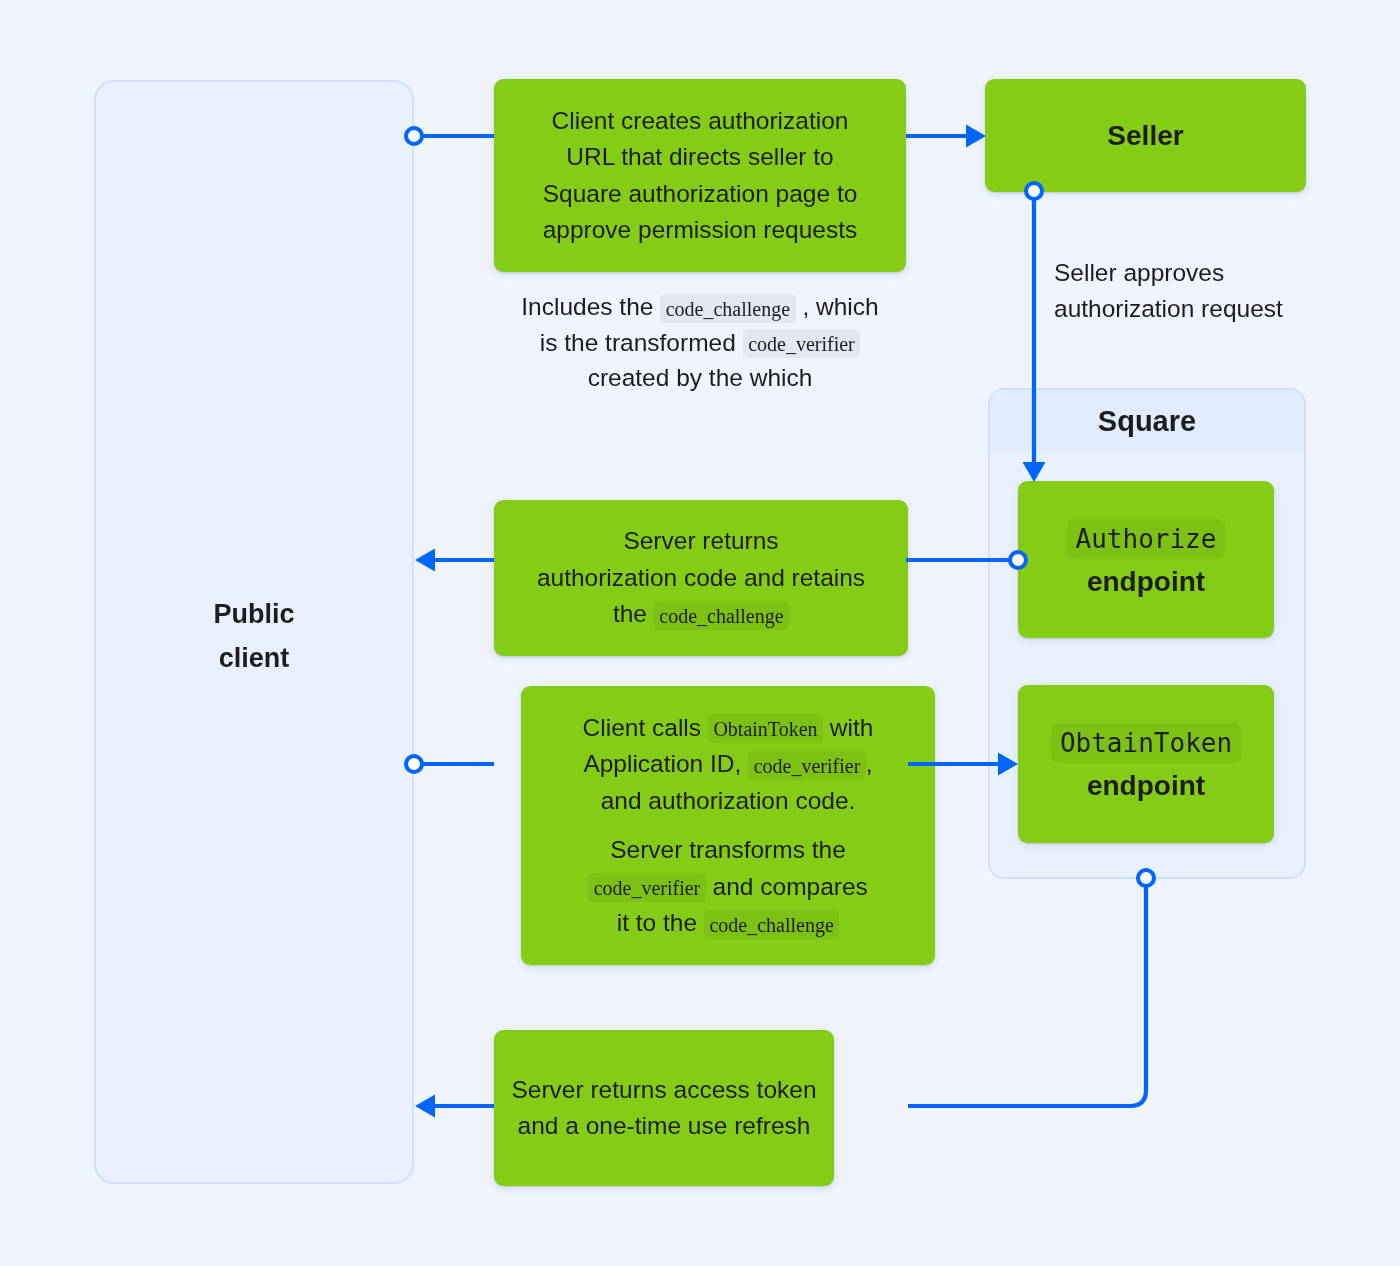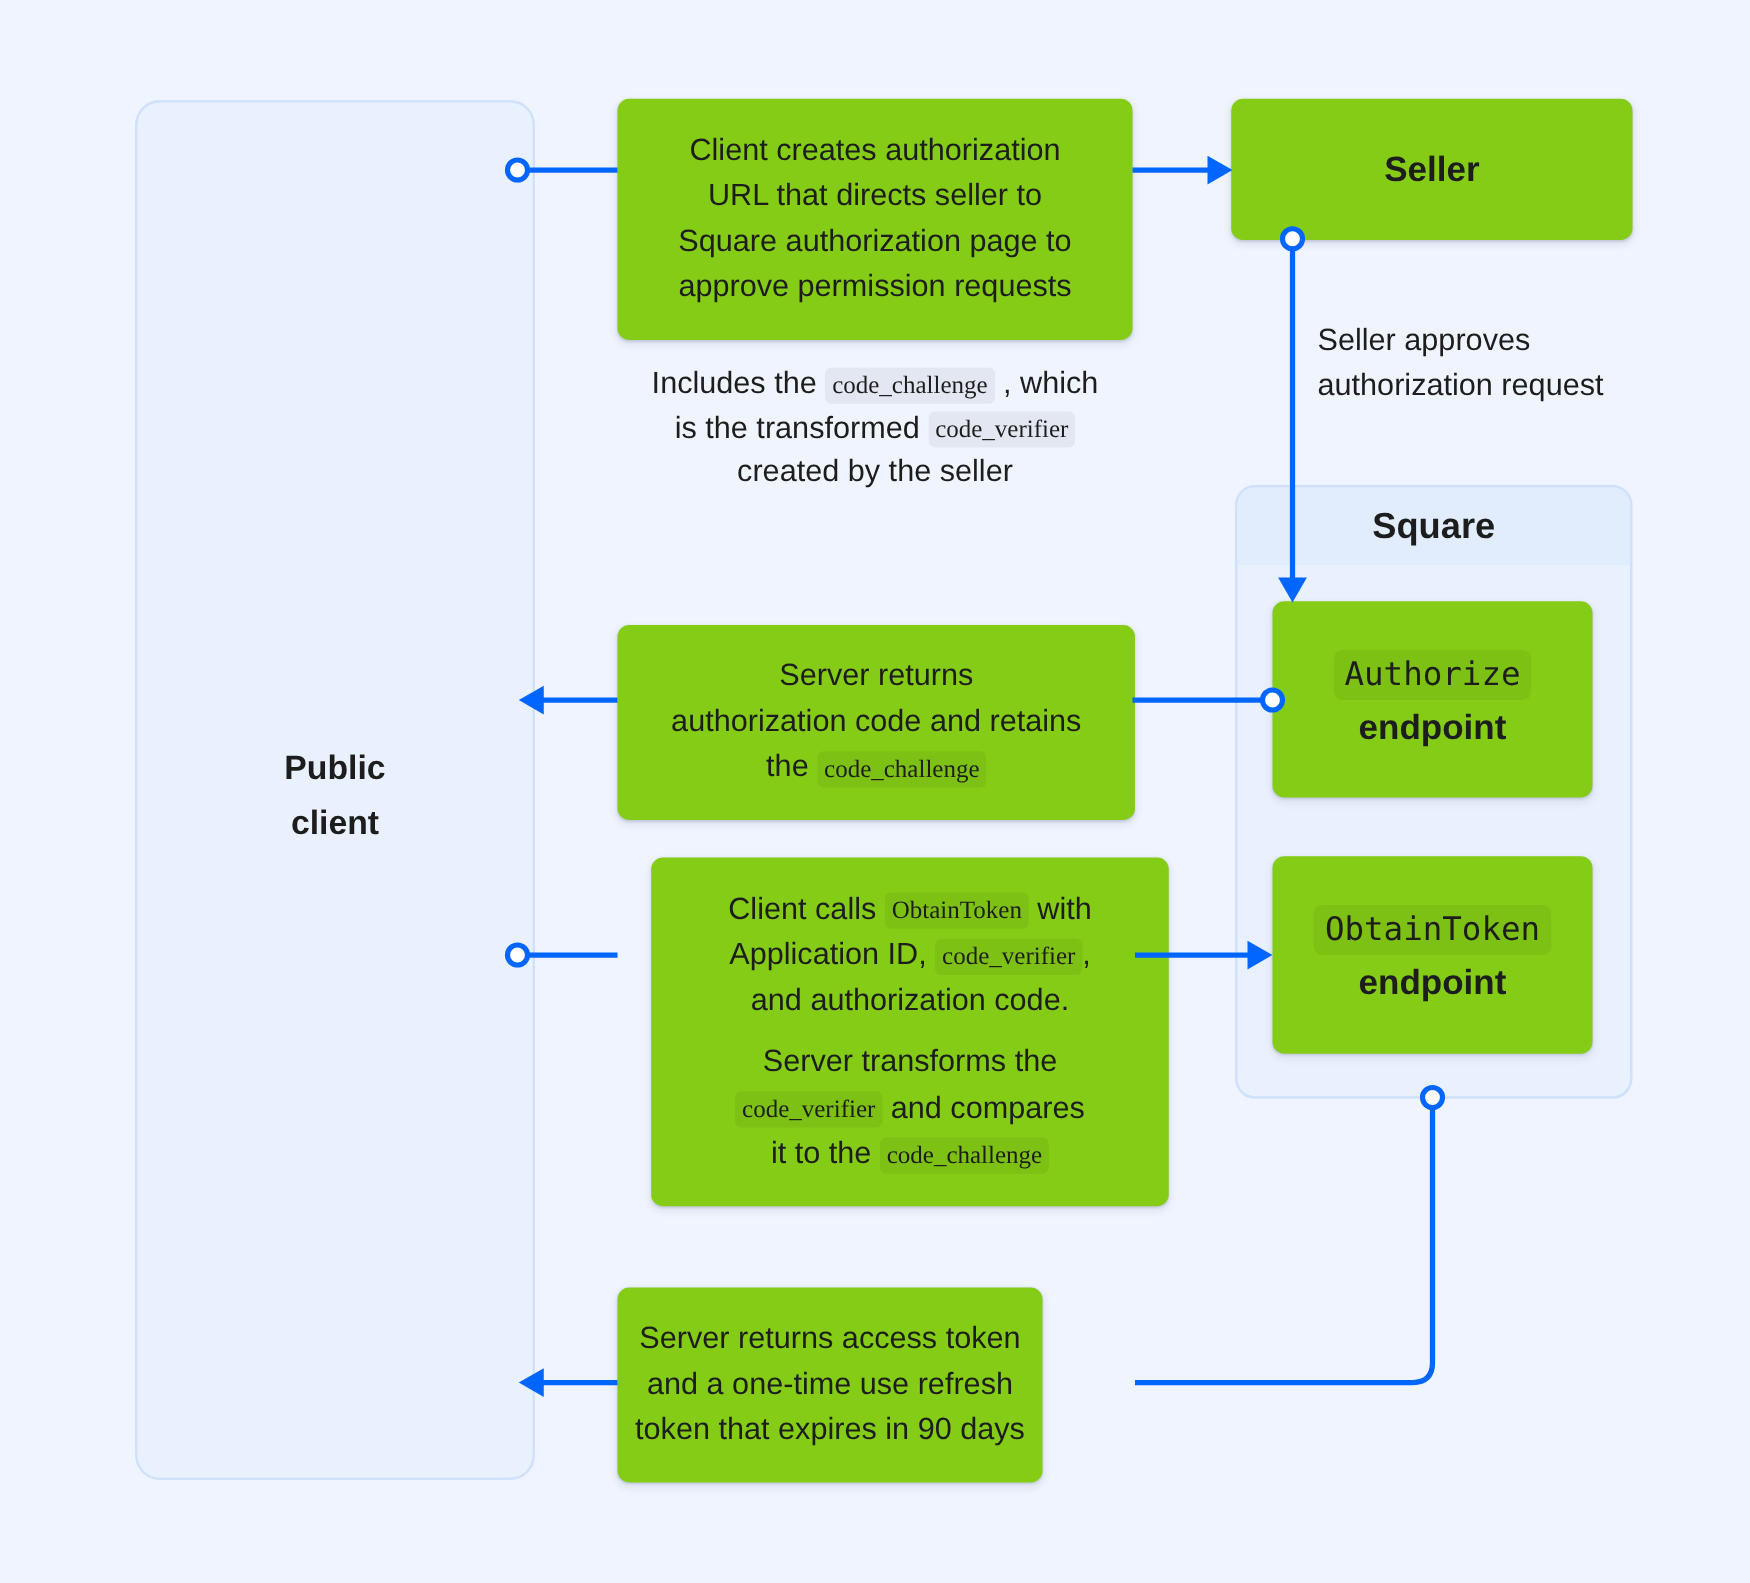--- a/index.html
+++ b/index.html
@@ -69,21 +69,21 @@
     background:rgba(0,0,0,.052);font-size:26px;padding:5px 9px;border-radius:7px;
   }
 
   svg.conn{position:absolute;left:0;top:0;width:1400px;height:1266px;pointer-events:none;overflow:visible;}
 </style>
 </head>
 <body>
 
 <div id="stage">
 
-  <div class="abs lane" style="left:108px;top:80px;width:320px;height:1104px;">
+  <div class="abs lane" style="left:94px;top:80px;width:320px;height:1104px;">
     <div class="lane-label">Public
 client</div>
   </div>
 
   <div class="abs group" style="left:988px;top:388px;width:318px;height:491px;">
     <div class="group-head">Square</div>
   </div>
 
   <div class="abs card" style="left:494px;top:79px;width:412px;height:193px;">
     <p class="t">
@@ -97,21 +97,21 @@
   <div class="abs card" style="left:985px;top:79px;width:321px;height:113px;">
     <p class="bigc">Seller</p>
   </div>
 
   <div class="abs note" style="left:474px;top:289px;width:452px;">
     <span>Includes the</span>
     <code>code_challenge</code>
     <span>, which</span><br>
     <span>is the transformed</span>
     <code>code_verifier</code><br>
-    <span>created by the seller</span>
+    <span>created by the which</span>
   </div>
 
   <div class="abs note" style="left:1054px;top:255px;width:300px;text-align:left;">
     <span>Seller approves</span><br>
     <span>authorization request</span>
   </div>
 
   <div class="abs card" style="left:1018px;top:481px;width:256px;height:157px;">
     <p class="bigc">
       <code>Authorize</code><br>
@@ -150,21 +150,20 @@
       <span>and compares</span><br>
       <span>it to the</span>
       <code>code_challenge</code>
     </p>
   </div>
 
   <div class="abs card" style="left:494px;top:1030px;width:340px;height:156px;">
     <p class="t">
       <span>Server returns access token</span><br>
       <span>and a one-time use refresh</span><br>
-      <span>token that expires in 90 days</span>
     </p>
   </div>
 
   <svg class="conn" viewBox="0 0 1400 1266">
 
     <g>
       <line x1="414" y1="136" x2="494" y2="136" stroke="#0066ff" stroke-width="4.2"></line>
       <circle cx="414" cy="136" r="8" fill="#ffffff" stroke="#0066ff" stroke-width="4.1"></circle>
     </g>
 

